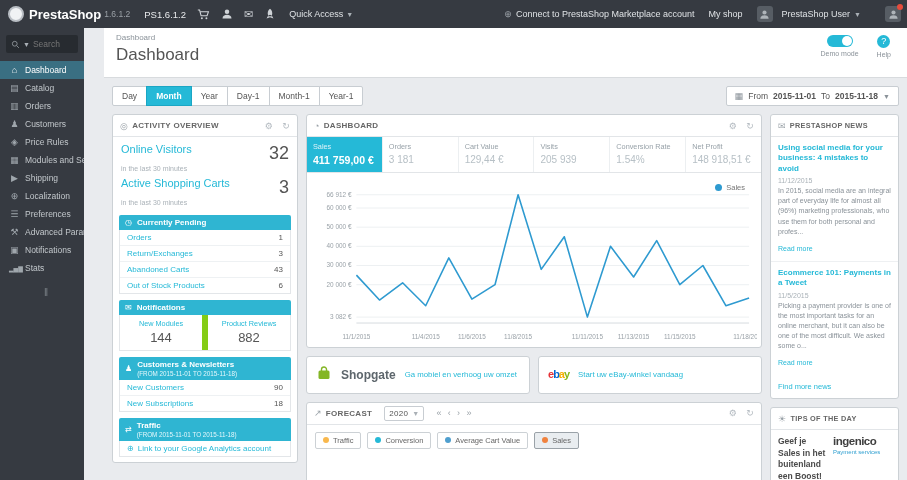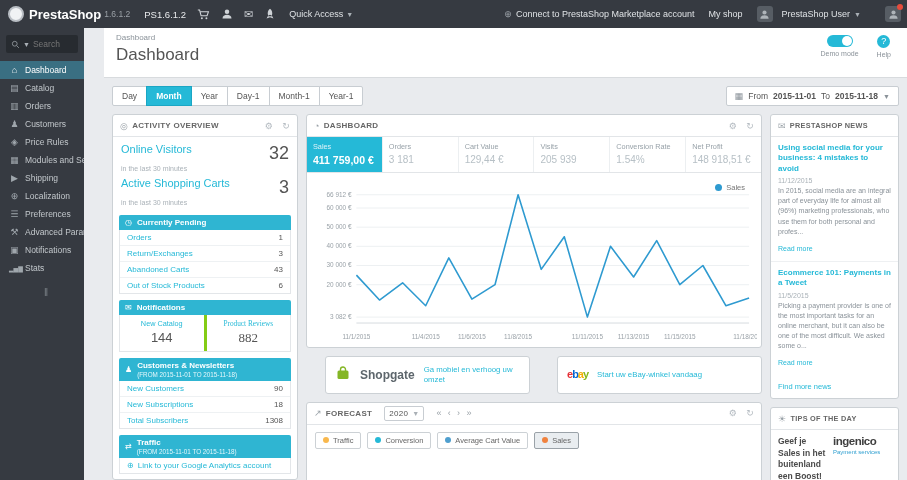--- a/index.html
+++ b/index.html
@@ -75,21 +75,21 @@
   .sec-head{margin:6px 6px 0;background:#2fb5d2;color:#fff;font-size:8px;font-weight:bold;padding:3px 6px;display:flex;align-items:center;gap:5px;border-radius:2px 2px 0 0;}
   .sec-head .si{font-size:8px;font-weight:normal;}
   .sec-sub{font-weight:normal;font-size:6.3px;color:#e3f7fb;margin-top:1px;}
   .sec-body{margin:0 6px;border:1px solid #e3e6e9;border-top:none;}
   .sec-row{display:flex;justify-content:space-between;align-items:center;padding:3px 7px;border-bottom:1px solid #eef1f3;font-size:8px;cursor:pointer;}
   .sec-row:last-child{border-bottom:none;}
   .sec-row .lbl{color:#25b9d7;}
   .sec-row .val{color:#555;}
   .notif-cols{display:flex;text-align:center;}
   .notif-cell{flex:1;padding:4px 2px 5px;cursor:pointer;}
-  .notif-cell + .notif-cell{border-left:3px solid #84cc16;font-family:Liberation Serif, serif;}
+  .notif-cell + .notif-cell{border-left:6px solid #84cc16;}
   .notif-lbl{color:#25b9d7;font-size:7.3px;}
   .notif-val{font-size:13px;color:#555;margin-top:2px;}
   .ga-icon{color:#25b9d7;font-size:8px;margin-right:4px;}
 
   
   .stats-row{display:flex;border-bottom:1px solid #e2e5e8;}
   .stat{flex:1;min-width:0;padding:5px 6px 6px;border-left:1px solid #eceff1;cursor:pointer;}
   .stat:first-child{border-left:none;}
   .s-lbl{font-size:7.3px;color:#98a2a9;white-space:nowrap;overflow:hidden;}
   .s-val{font-size:10px;color:#b7c0c6;margin-top:3px;white-space:nowrap;overflow:hidden;}
@@ -97,21 +97,21 @@
   .stat.active .s-lbl{color:#def3f9;}
   .stat.active .s-val{color:#fff;font-weight:bold;font-size:10.5px;}
   .chart-wrap{position:relative;padding:4px 4px 0;}
   #chart-svg{display:block;width:100%;}
   svg text{font-family:"Liberation Sans",sans-serif;}
   .chart-legend{position:absolute;top:10px;right:16px;display:flex;align-items:center;gap:4px;font-size:7.5px;color:#777;}
   .legend-dot{width:7px;height:7px;border-radius:50%;}
 
   
   .modules-row{display:flex;gap:8px;margin-bottom:8px;}
-  .module-card{flex:1;background:#fff;border:1px solid #ccd1d5;border-radius:3px;display:flex;align-items:center;gap:9px;padding:8px 9px;margin-left:19px;}
+  .module-card{flex:1;background:#fff;border:1px solid #ccd1d5;border-radius:3px;display:flex;align-items:center;gap:9px;padding:8px 9px;}
   .shopgate-name{font-size:12px;font-weight:bold;color:#5d666c;}
   .module-link{font-size:7.8px;color:#25b9d7;cursor:pointer;line-height:1.3;}
   .ebay-logo{font-size:11px;font-weight:bold;letter-spacing:-1px;line-height:1;}
 
   
   .year-select{display:flex;align-items:center;gap:4px;border:1px solid #c8cdd2;border-radius:2px;background:#fff;font-size:8px;font-weight:normal;color:#555;padding:2px 4px;margin-left:8px;cursor:pointer;}
   .fc-nav{display:flex;gap:2px;margin-left:6px;}
   .fc-nav span{font-size:9px;color:#9aa2a8;font-weight:normal;cursor:pointer;padding:0 2px;}
   .fc-legend{display:flex;gap:6px;padding:7px 8px 9px;}
   .fc-btn{display:flex;align-items:center;gap:4px;border:1px solid #ccd1d5;background:#fff;font-size:7.5px;color:#666;padding:3px 7px;border-radius:2px;cursor:pointer;white-space:nowrap;}
@@ -341,21 +341,21 @@
                 </div>
             </div>
 
             <div class="sec-head">
               <span class="si">✉</span>
               <span>Notifications</span>
             </div>
             <div class="sec-body">
               <div class="notif-cols">
                 <div class="notif-cell">
-                  <div class="notif-lbl">New Catalog</div>
+                  <div class="notif-lbl">New Modules</div>
                   <div class="notif-val">144</div>
                 </div>
                 <div class="notif-cell">
                   <div class="notif-lbl">Product Reviews</div>
                   <div class="notif-val">882</div>
                 </div>
               </div>
             </div>
 
             <div class="sec-head">
@@ -366,24 +366,20 @@
               </span>
             </div>
             <div class="sec-body">
               <div class="sec-row">
                   <span class="lbl">New Customers</span>
                   <span class="val">90</span>
                 </div>
               <div class="sec-row">
                   <span class="lbl">New Subscriptions</span>
                   <span class="val">18</span>
-                </div>
-              <div class="sec-row">
-                  <span class="lbl">Total Subscribers</span>
-                  <span class="val">1308</span>
                 </div>
             </div>
 
             <div class="sec-head">
               <span class="si">⇄</span>
               <span>
                 <span>Traffic</span>
                 <div class="sec-sub">(FROM 2015-11-01 TO 2015-11-18)</div>
               </span>
             </div>

